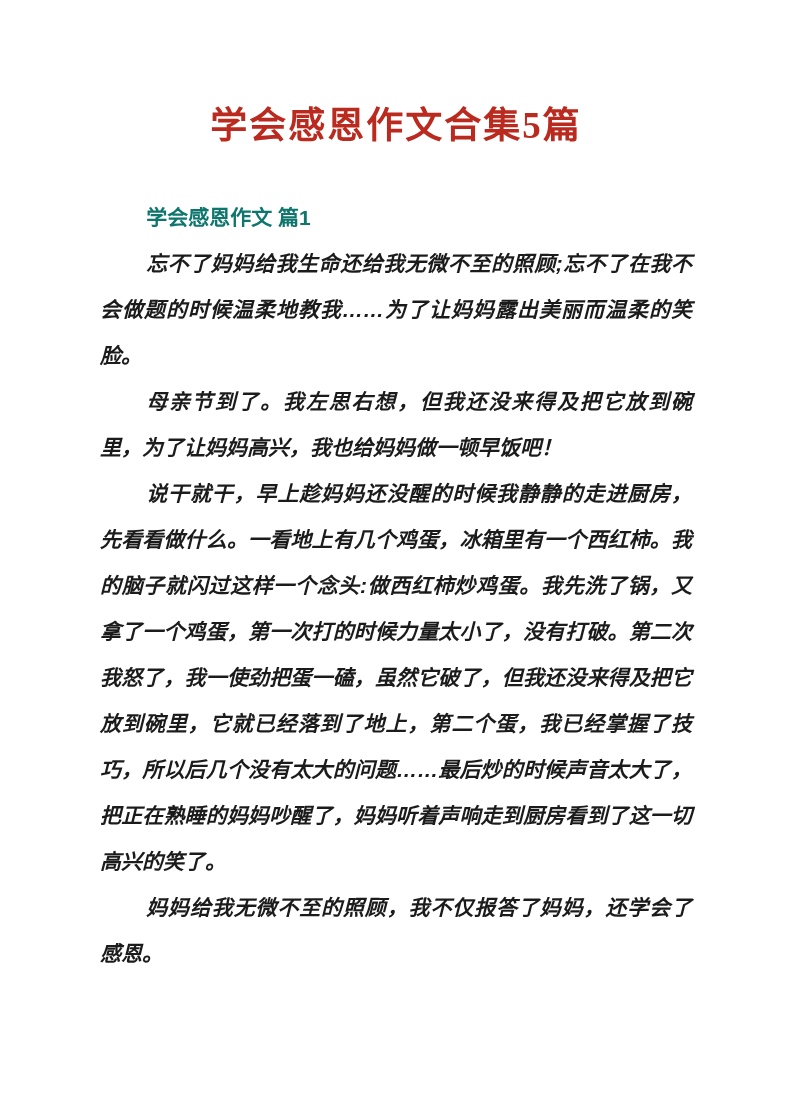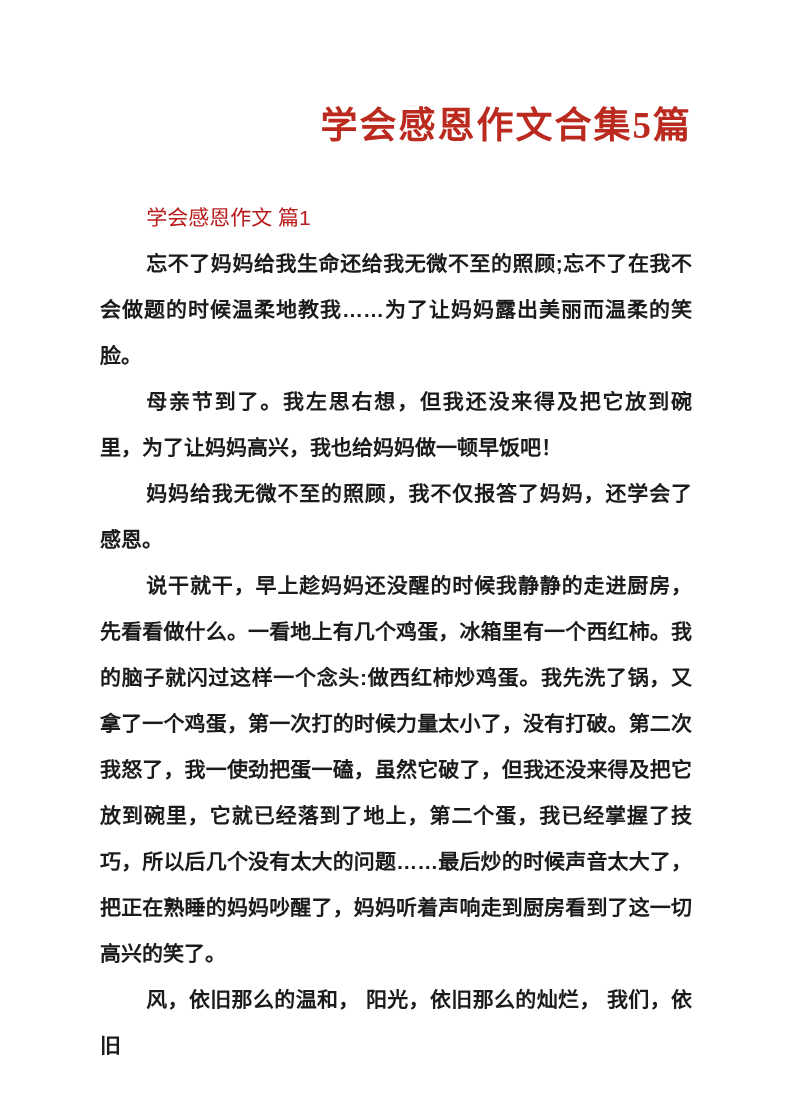--- a/index.html
+++ b/index.html
@@ -32,39 +32,39 @@
     line-height: 46px;
     color: #1b1b1b;
     text-align: justify;
     word-break: break-all;
     font-weight: 600;
   }
   .section { margin: 0; }
   .heading {
     margin: 0;
     text-indent: 2.2em;
-    font-weight: normal;
-    color: #b91c1c;
+    font-weight: bold;
+    color: #0f766e;
   }
   .para {
     margin: 0;
     text-indent: 2.2em;
+    font-style: italic;
   }
 </style>
 </head>
 <body>
 
 <div class="page">
-  <h1 class="title" style="color: rgb(187, 42, 31); text-align: right;">学会感恩作文合集5篇</h1>
+  <h1 class="title" style="color: rgb(187, 42, 31);">学会感恩作文合集5篇</h1>
   <div class="content" id="content" style="color: rgb(27, 27, 27);">
   <div class="section">
     <p class="heading">学会感恩作文 篇1</p>
   <p class="para">忘不了妈妈给我生命还给我无微不至的照顾;忘不了在我不会做题的时候温柔地教我……为了让妈妈露出美丽而温柔的笑脸。</p>
         <p class="para">母亲节到了。我左思右想，但我还没来得及把它放到碗里，为了让妈妈高兴，我也给妈妈做一顿早饭吧！</p>
+        <p class="para">说干就干，早上趁妈妈还没醒的时候我静静的走进厨房，先看看做什么。一看地上有几个鸡蛋，冰箱里有一个西红柿。我的脑子就闪过这样一个念头:做西红柿炒鸡蛋。我先洗了锅，又拿了一个鸡蛋，第一次打的时候力量太小了，没有打破。第二次我怒了，我一使劲把蛋一磕，虽然它破了，但我还没来得及把它放到碗里，它就已经落到了地上，第二个蛋，我已经掌握了技巧，所以后几个没有太大的问题……最后炒的时候声音太大了，把正在熟睡的妈妈吵醒了，妈妈听着声响走到厨房看到了这一切高兴的笑了。</p>
         <p class="para">妈妈给我无微不至的照顾，我不仅报答了妈妈，还学会了感恩。</p>
-        <p class="para">说干就干，早上趁妈妈还没醒的时候我静静的走进厨房，先看看做什么。一看地上有几个鸡蛋，冰箱里有一个西红柿。我的脑子就闪过这样一个念头:做西红柿炒鸡蛋。我先洗了锅，又拿了一个鸡蛋，第一次打的时候力量太小了，没有打破。第二次我怒了，我一使劲把蛋一磕，虽然它破了，但我还没来得及把它放到碗里，它就已经落到了地上，第二个蛋，我已经掌握了技巧，所以后几个没有太大的问题……最后炒的时候声音太大了，把正在熟睡的妈妈吵醒了，妈妈听着声响走到厨房看到了这一切高兴的笑了。</p>
       </div>
 
   <div class="section">
-  <p class="para">风，依旧那么的温和， 阳光，依旧那么的灿烂， 我们，依旧</p>
       </div>
 </div>
 </div>
 
 </body></html>

